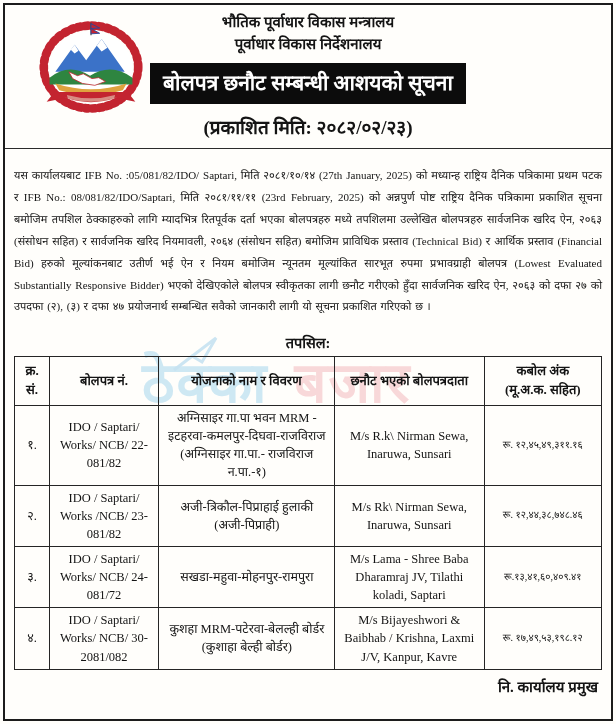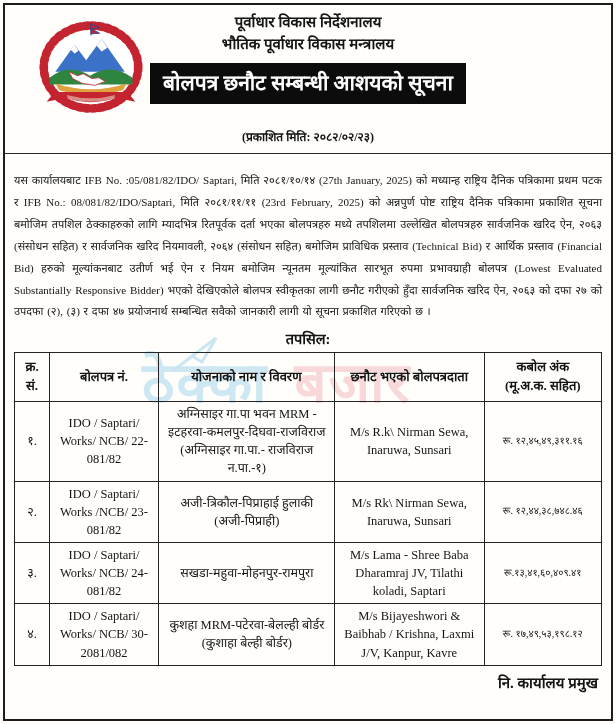--- a/index.html
+++ b/index.html
@@ -19,28 +19,28 @@
   .emblem {
     position:absolute; left:24px; top:10px; width:106px; height:94px;
   }
   .gov-line  { font-size:15px; font-weight:bold; line-height:21px; margin-top:4px; }
   .gov-line2 { font-size:15px; font-weight:bold; line-height:22px; }
   .office-line { font-size:19px; font-weight:bold; line-height:27px; margin-top:3px; letter-spacing:.3px; }
   .banner {
     width:316px; margin:8px auto 0; background:#0c0c0c; color:#ffffff;
     font-size:21px; font-weight:bold; text-align:center; padding:5px 0 8px;
   }
-  .pubdate { text-align:center; font-weight:bold; font-size:12px; margin-top:24px; }
+  .pubdate { text-align:center; font-weight:bold; font-size:19px; margin-top:10px; }
   .divider { border-top:1.5px solid #2b2b2b; margin:8px -9px 0 -9px; }
   
   .body-text {
     font-size:11px; line-height:21.9px; text-align:justify; margin-top:16px;
     word-spacing:1px;
   }
-  .tapsil { text-align:center; font-weight:bold; font-size:14.5px; line-height:19px; margin:7px 0 3px; }
+  .tapsil { text-align:center; font-weight:bold; font-size:14.5px; line-height:19px; margin:16px 0 3px; }
   
   table { width:100%; border-collapse:collapse; background:transparent; }
   th, td {
     border:1.5px solid #252525; padding:3px 5px; font-size:12.5px;
     line-height:1.45; vertical-align:middle; background:transparent;
   }
   th { font-weight:bold; text-align:center; font-size:13px; padding:5px 3px; }
   col.c-sn { width:6%; } col.c-bidno { width:18.5%; } col.c-plan { width:30%; }
   col.c-bidder { width:25.5%; } col.c-amount { width:20%; }
   td.sn { text-align:center; }
@@ -89,22 +89,22 @@
 
           <path d="M12 58 Q32 42 54 56 Q76 42 98 58 L98 65 L12 65 Z" fill="#2e8540"></path>
 
           <path d="M32 52 l9 4 6 -2 9 5 7 -1 7 4 -11 4 -13 -2 -10 -5 z" fill="#fdfdfd" stroke="#c32430" stroke-width="0.8"></path>
 
           <path d="M18 64 Q55 76 92 64 L88 71 Q55 80 22 71 Z" fill="#dfa23e"></path>
 
           <path d="M17 73 L93 73 L101 83 L81 79 Q55 88 29 79 L9 83 Z" fill="#c32430"></path>
           <path d="M30 76 Q55 83 80 76 L79 80 Q55 86 31 80 Z" fill="#e9e1c8" opacity="0.55"></path>
         </svg>
+        <div class="gov-line2">भौतिक पूर्वाधार विकास मन्त्रालय</div>
         <div class="gov-line2">पूर्वाधार विकास निर्देशनालय</div>
-        <div class="gov-line2">भौतिक पूर्वाधार विकास मन्त्रालय</div>
         <div class="banner">
           <span>बोलपत्र छनौट सम्बन्धी आशयको सूचना</span>
         </div>
         <div class="pubdate">(प्रकाशित मिति: २०८२/०२/२३)</div>
       </div>
 
       <div class="divider"></div>
 
       <div class="body-text">यस कार्यालयबाट IFB No. :05/081/82/IDO/ Saptari, मिति २०८१/१०/१४ (27th January, 2025) को मध्यान्ह राष्ट्रिय दैनिक पत्रिकामा प्रथम पटक र IFB No.: 08/081/82/IDO/Saptari, मिति २०८१/११/११ (23rd February, 2025) को अन्नपुर्ण पोष्ट राष्ट्रिय दैनिक पत्रिकामा प्रकाशित सूचना बमोजिम तपशिल ठेक्काहरुको लागि म्यादभित्र रितपूर्वक दर्ता भएका बोलपत्रहरु मध्ये तपशिलमा उल्लेखित बोलपत्रहरु सार्वजनिक खरिद ऐन, २०६३ (संसोधन सहित) र सार्वजनिक खरिद नियमावली, २०६४ (संसोधन सहित) बमोजिम प्राविधिक प्रस्ताव (Technical Bid) र आर्थिक प्रस्ताव (Financial Bid) हरुको मूल्यांकनबाट उतीर्ण भई ऐन र नियम बमोजिम न्यूनतम मूल्यांकित सारभूत रुपमा प्रभावग्राही बोलपत्र (Lowest Evaluated Substantially Responsive Bidder) भएको देखिएकोले बोलपत्र स्वीकृतका लागी छनौट गरीएको हुँदा सार्वजनिक खरिद ऐन, २०६३ को दफा २७ को उपदफा (२), (३) र दफा ४७ प्रयोजनार्थ सम्बन्धित सवैको जानकारी लागी यो सूचना प्रकाशित गरिएको छ ।</div>
 
@@ -143,21 +143,21 @@
           </tr>
           <tr>
             <td class="sn">२.</td>
             <td class="bidno">IDO / Saptari/ Works /NCB/ 23-081/82</td>
             <td class="plan">अजी-त्रिकौल-पिप्राहाई हुलाकी (अजी-पिप्राही)</td>
             <td class="bidder">M/s Rk\ Nirman Sewa, Inaruwa, Sunsari</td>
             <td class="amount">रू. १२,४४,३८,७४८.४६</td>
           </tr>
           <tr>
             <td class="sn">३.</td>
-            <td class="bidno">IDO / Saptari/ Works/ NCB/ 24-081/82</td>
+            <td class="bidno">IDO / Saptari/ Works/ NCB/ 24-081/72</td>
             <td class="plan">सखडा-महुवा-मोहनपुर-रामपुरा</td>
             <td class="bidder">M/s Lama - Shree Baba Dharamraj JV, Tilathi koladi, Saptari</td>
             <td class="amount">रू.१३,४१,६०,४०९.४१</td>
           </tr>
           <tr>
             <td class="sn">४.</td>
             <td class="bidno">IDO / Saptari/ Works/ NCB/ 30-2081/082</td>
             <td class="plan">कुशहा MRM-पटेरवा-बेलल्ही बोर्डर (कुशाहा बेल्ही बोर्डर)</td>
             <td class="bidder">M/s Bijayeshwori &amp; Baibhab / Krishna, Laxmi J/V, Kanpur, Kavre</td>
             <td class="amount">रू. १७,४९,५३,१९८.१२</td>

